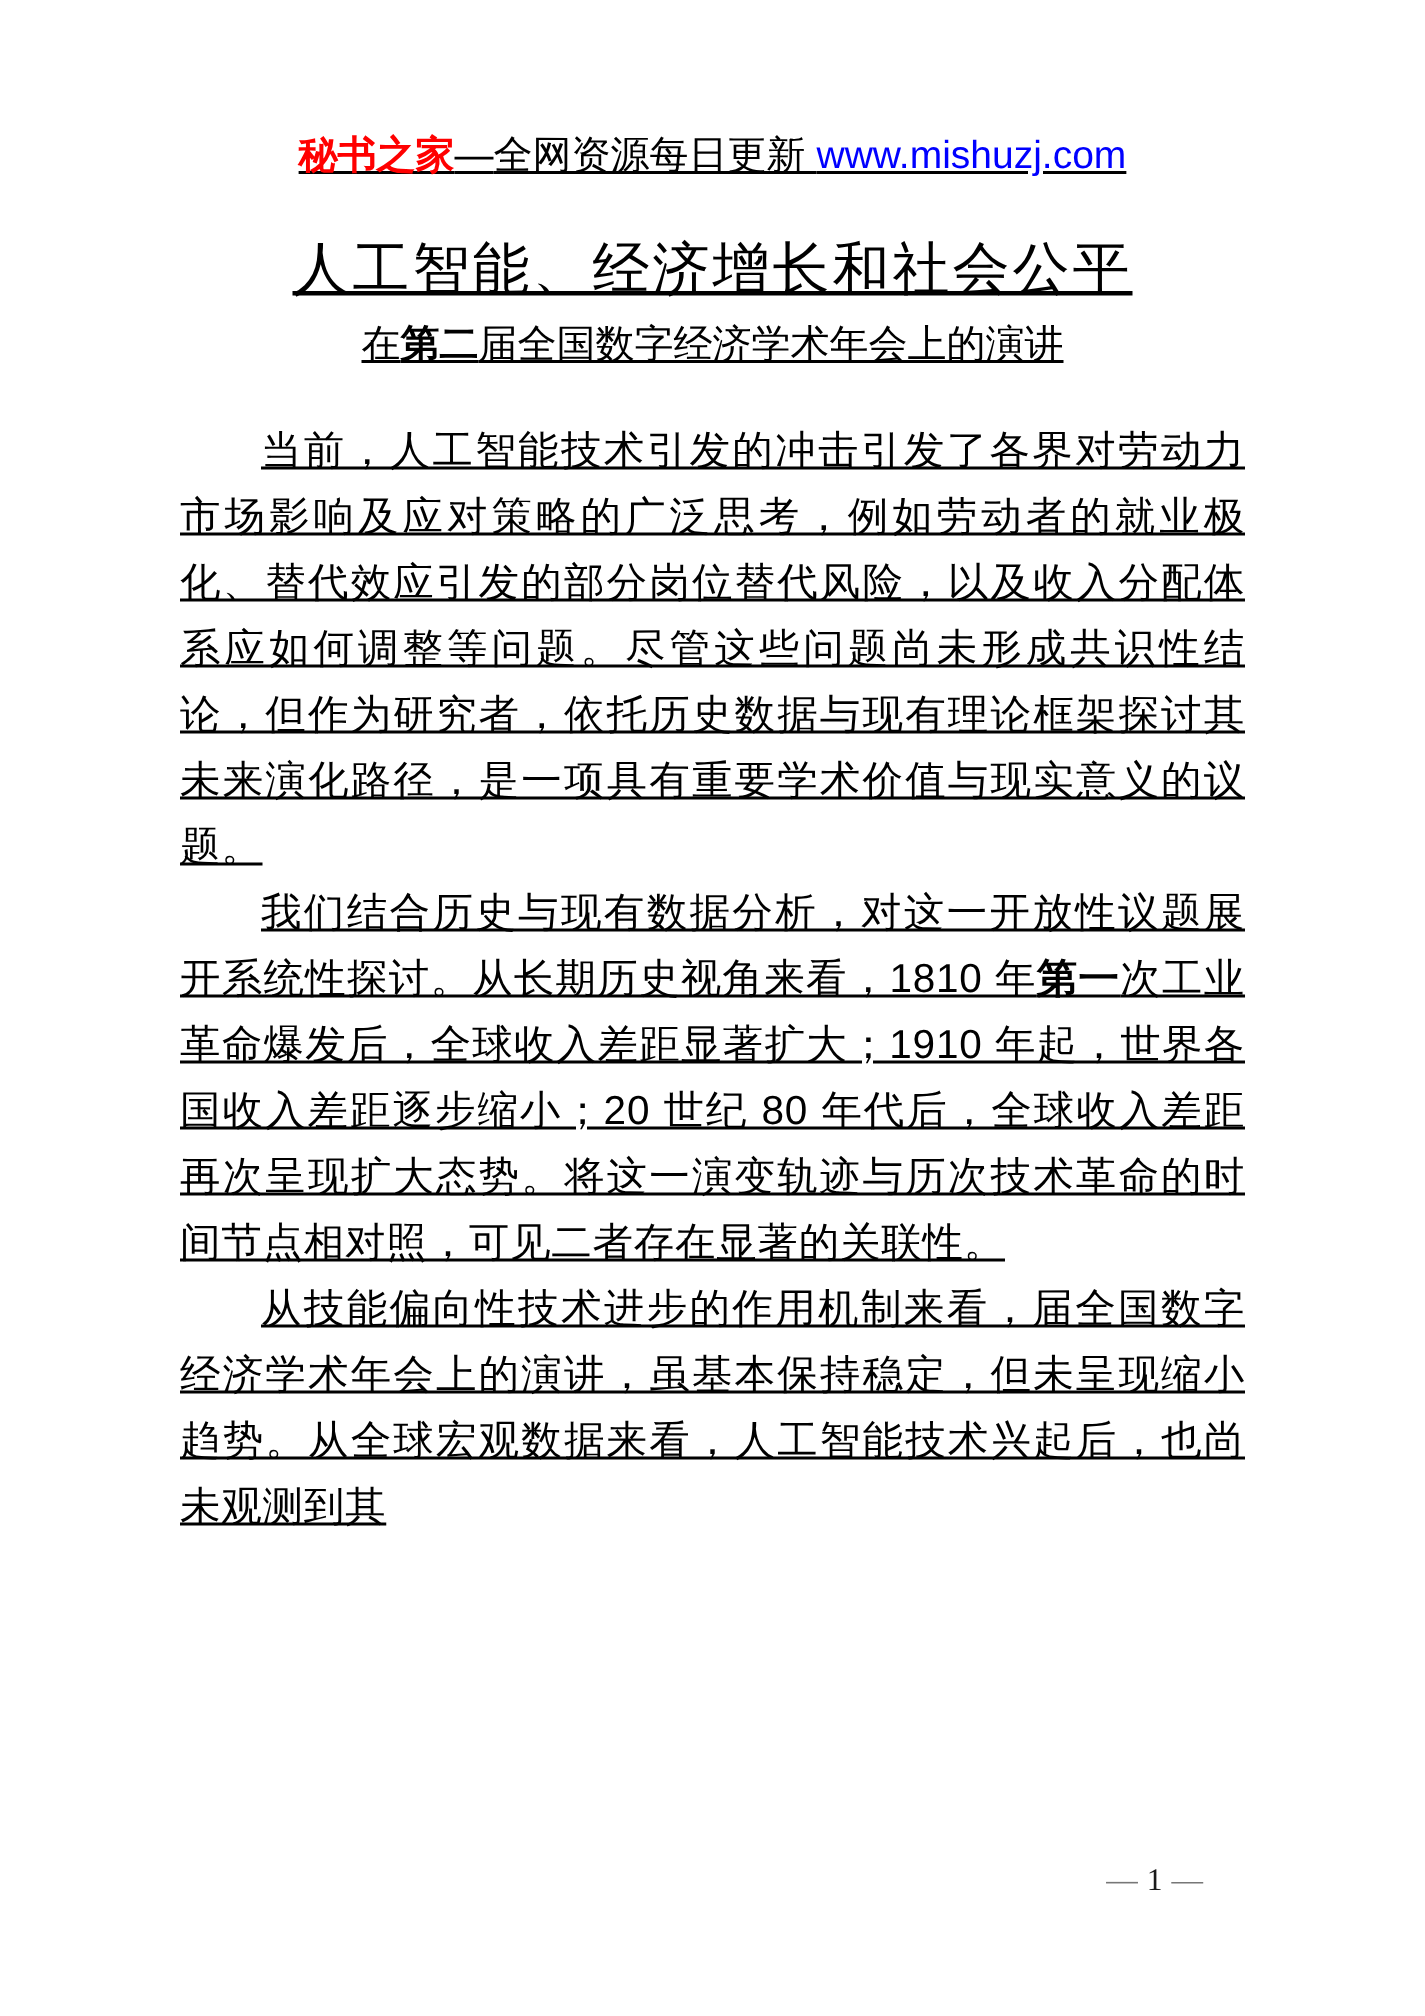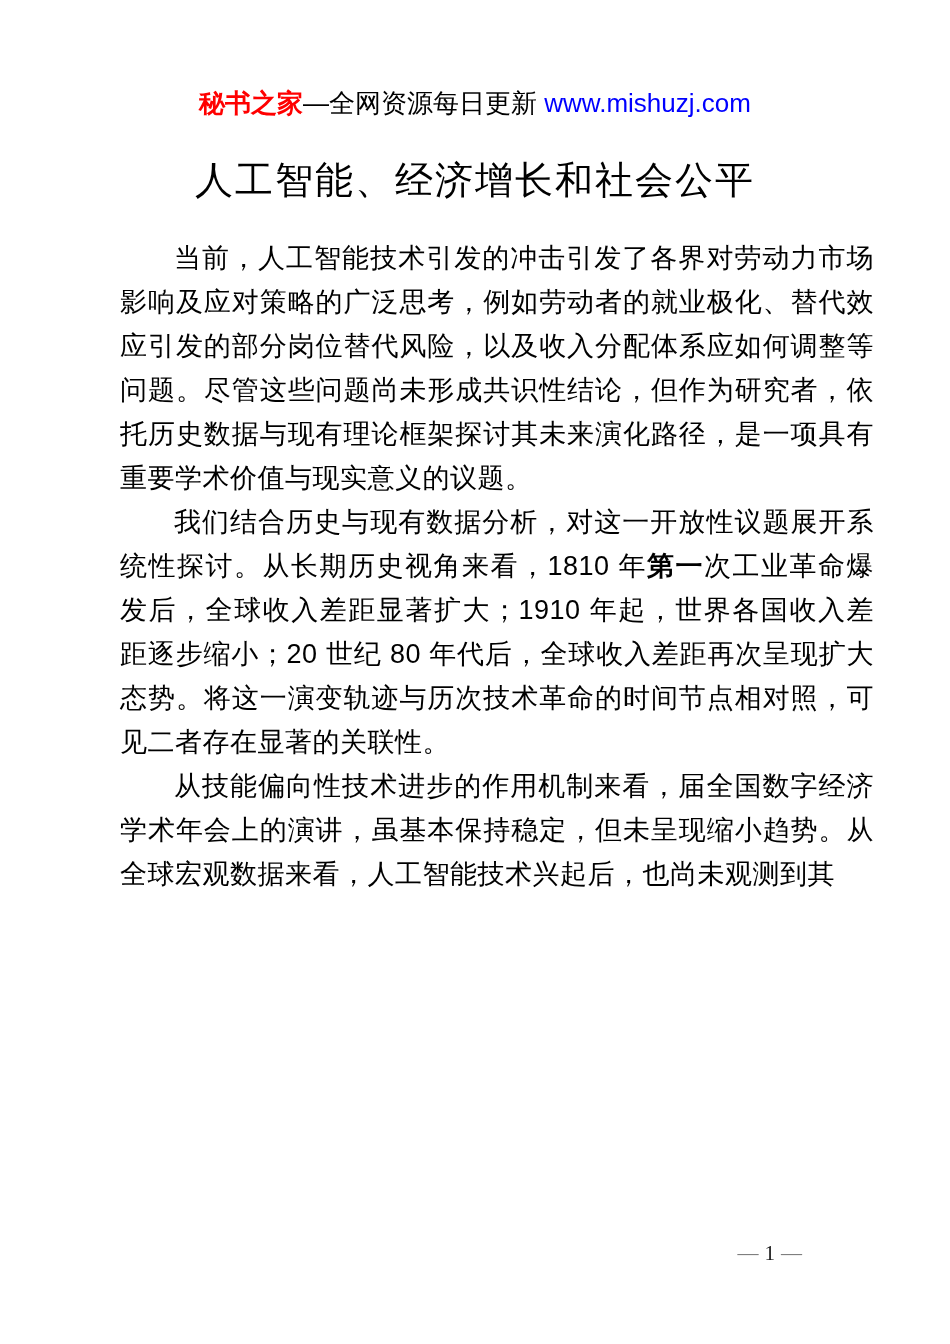--- a/index.html
+++ b/index.html
@@ -5,20 +5,21 @@
   html, body { margin: 0; padding: 0; background: #ffffff; }
   .page {
     position: relative;
     width: 950px;
     height: 1344px;
     margin: 0 auto;
     background: var(--page-bg, #ffffff);
     color: var(--text-black, #000000);
     font-family: "Liberation Sans", sans-serif;
     overflow: hidden;
+    text-decoration: underline;
   }
   .site-header {
     padding-top: 86px;
     text-align: center;
     font-size: 26px;
     line-height: 34px;
     white-space: nowrap;
   }
   .site-header .brand {
     color: var(--brand-red, #ff0000);
@@ -42,21 +43,21 @@
     letter-spacing: 2px;
   }
   .doc-subtitle {
     margin-top: 8px;
     text-align: center;
     font-size: 26px;
     line-height: 34px;
     font-weight: 400;
   }
   .doc-body {
-    margin: 32px 76px 0 120px;
+    margin: 32px 120px 0 120px;
     font-size: 27px;
     line-height: 44px;
     text-align: justify;
     letter-spacing: 0.5px;
   }
   .para {
     margin: 0;
     text-indent: 2em;
   }
   .para.heading {
@@ -78,20 +79,21 @@
 <body>
 
 <div class="page">
 
   <div class="site-header">
     <span class="brand">秘书之家</span><span class="sep">—</span><span class="tagline">全网资源每日更新 </span><span class="url">www.mishuzj.com</span>
   </div>
 
   <div class="doc-title">人工智能、经济增长和社会公平</div>
 
+  <div class="doc-subtitle"><span>在</span><span class="b">第二</span><span>届全国数字经济学术年会上的演讲</span></div>
 
   <div class="doc-body">
       <div class="para"><span>当前，人工智能技术引发的冲击引发了各界对劳动力市场影响及应对策略的广泛思考，例如劳动者的就业极化、替代效应引发的部分岗位替代风险，以及收入分配体系应如何调整等问题。尽管这些问题尚未形成共识性结论，但作为研究者，依托历史数据与现有理论框架探讨其未来演化路径，是一项具有重要学术价值与现实意义的议题。</span></div>
       <div class="para"><span>我们结合历史与现有数据分析，对这一开放性议题展开系统性探讨。从长期历史视角来看，1810 年</span><span class="b">第一</span><span>次工业革命爆发后，全球收入差距显著扩大；1910 年起，世界各国收入差距逐步缩小；20 世纪 80 年代后，全球收入差距再次呈现扩大态势。将这一演变轨迹与历次技术革命的时间节点相对照，可见二者存在显著的关联性。</span></div>
       <div class="para"><span>从技能偏向性技术进步的作用机制来看，届全国数字经济学术年会上的演讲，虽基本保持稳定，但未呈现缩小趋势。从全球宏观数据来看，人工智能技术兴起后，也尚未观测到其</span></div>
     </div>
 
   <div class="page-footer">
     <span class="dash">—</span><span class="num">1</span><span class="dash">—</span>
   </div>

